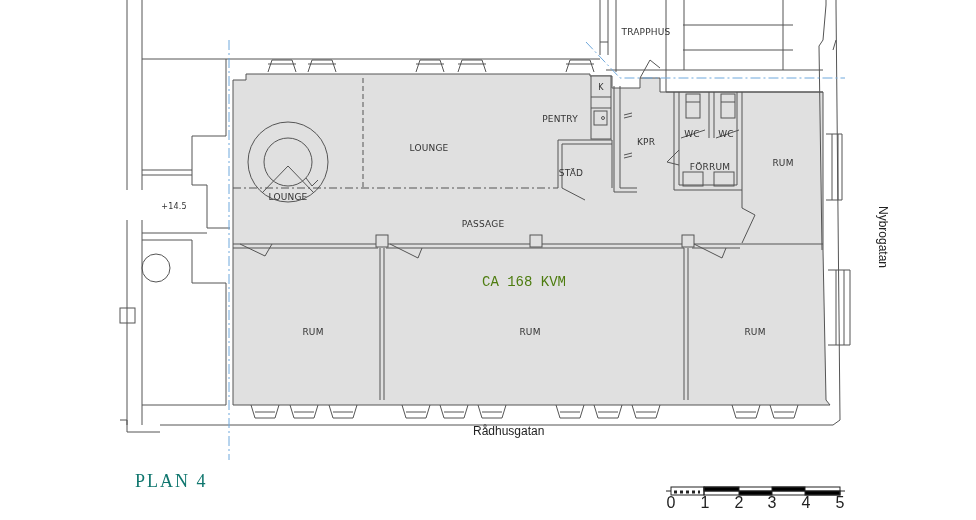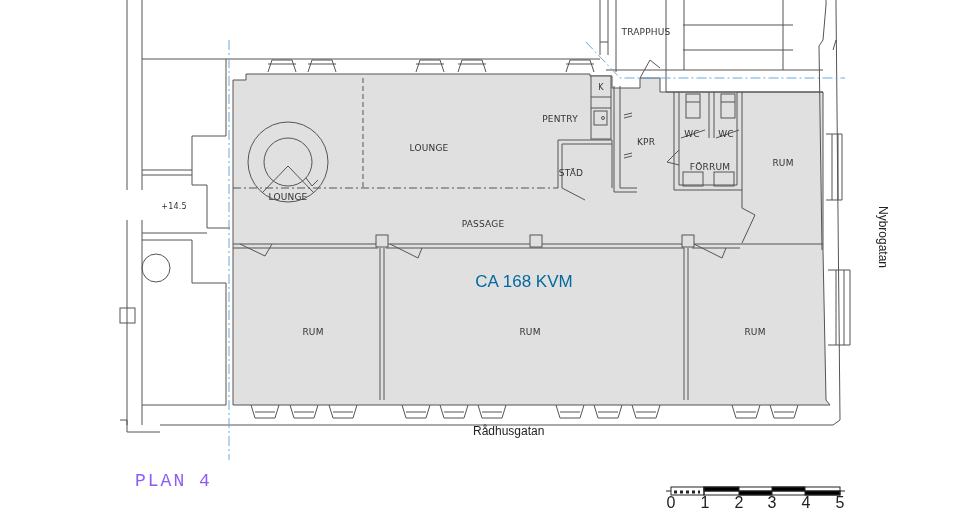--- a/index.html
+++ b/index.html
@@ -1,24 +1,24 @@
 <!DOCTYPE html>
 <html><head>
 <meta charset="utf-8">
 <style>
   html, body { margin: 0; padding: 0; background: #ffffff; }
   body { width: 976px; height: 520px; overflow: hidden; position: relative; font-family: "DejaVu Sans", sans-serif; }
   #plan { position: absolute; left: 0; top: 0; width: 976px; height: 520px; }
   .lbl { position: absolute; color: #333; font-family: "DejaVu Sans", sans-serif; font-size: 10px; letter-spacing: 0.2px; white-space: nowrap; transform: translate(-50%, -50%); }
   .lbl.small { font-size: 9px; margin-top: 8px; }
   .lbl.tiny { font-size: 8px; }
-  .area { position: absolute; font-family: Liberation Sans, sans-serif; font-size: 17px; color: #0369a1; transform: translate(-50%, -50%); white-space: nowrap; }
+  .area { position: absolute; font-family: Liberation Mono, monospace; font-size: 14px; color: #4d7c0f; transform: translate(-50%, -50%); white-space: nowrap; }
   .street { position: absolute; font-family: "Liberation Sans", sans-serif; font-size: 12px; color: #222; white-space: nowrap; }
   .street.vertical { transform: translate(-50%, -50%) rotate(90deg); }
-  .plan-title { position: absolute; left: 135px; top: 471px; font-family: Liberation Mono, monospace; font-size: 18px; letter-spacing: 2px; color: #8b5cf6; }
+  .plan-title { position: absolute; left: 135px; top: 471px; font-family: Liberation Serif, serif; font-size: 18px; letter-spacing: 2px; color: #0f766e; }
   .scale-num { position: absolute; top: 494px; font-family: "Liberation Sans", sans-serif; font-size: 16px; color: #222; transform: translateX(-50%); }
 </style>
 </head>
 <body>
 
 <svg id="plan" viewBox="0 0 976 520" xmlns="http://www.w3.org/2000/svg">
   <g fill="none" stroke="#555" stroke-width="1">
 
     <g>
       <path d="M127 0 V190 M142 0 V190"></path>

